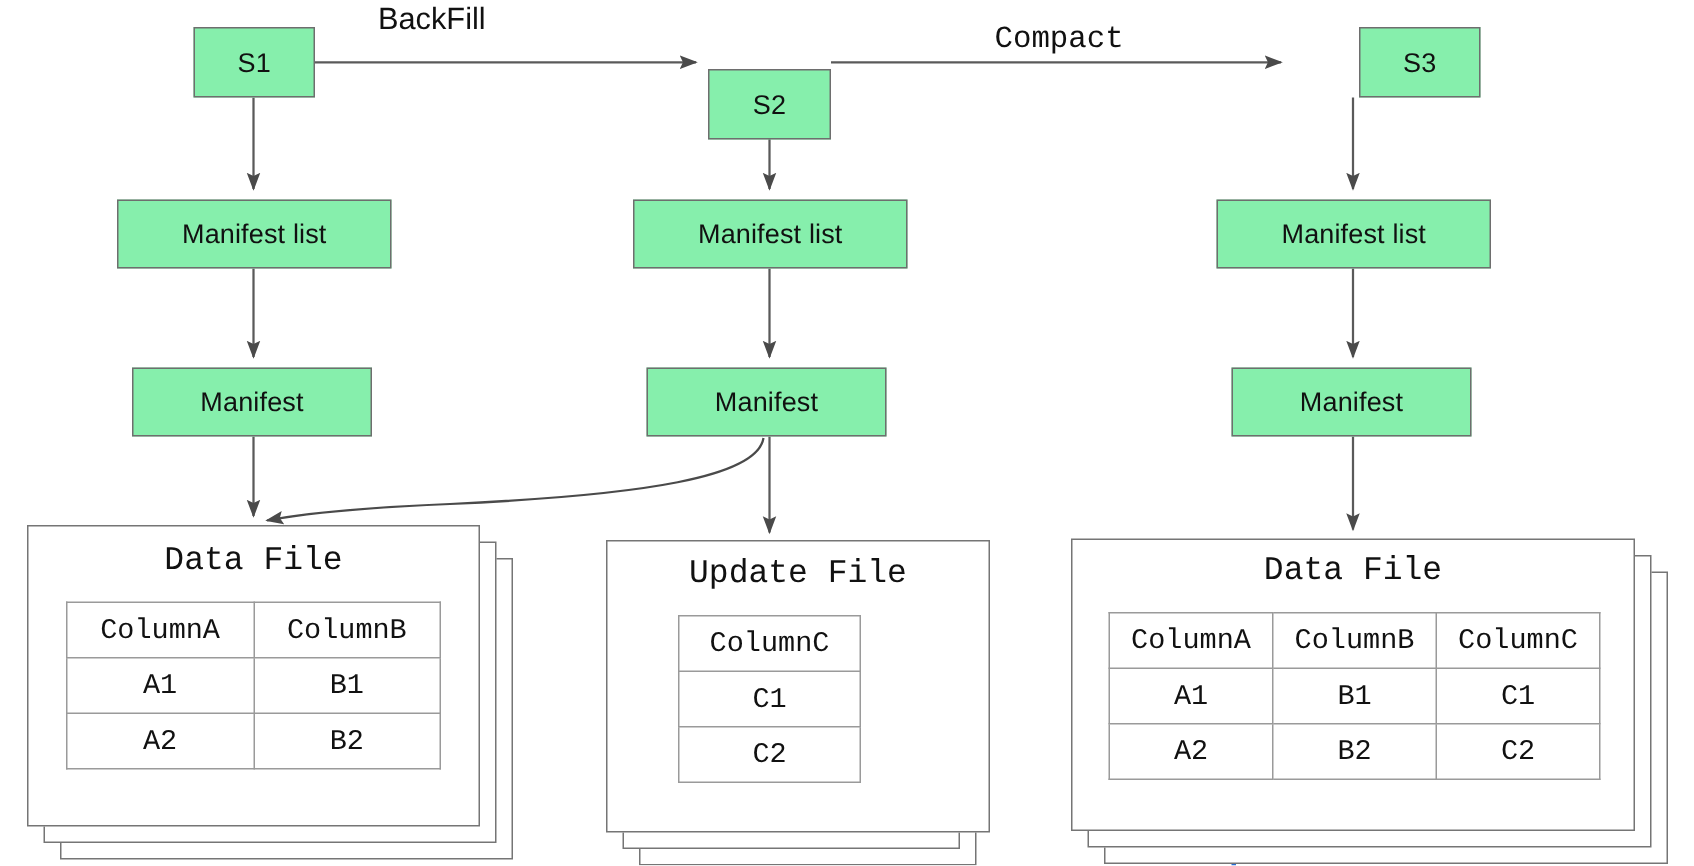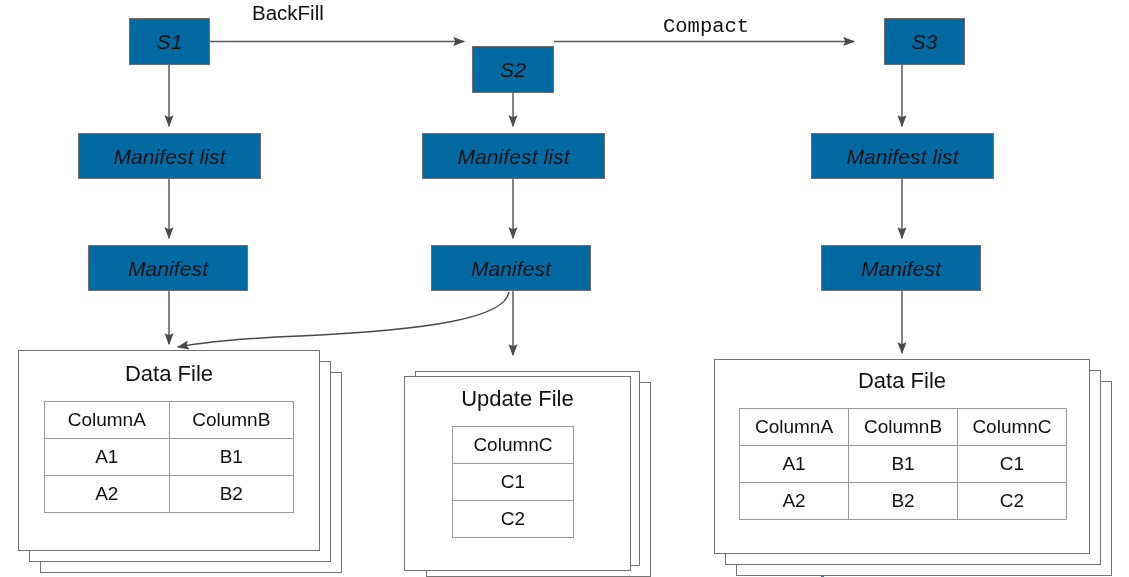--- a/index.html
+++ b/index.html
@@ -24,50 +24,49 @@
     left: 0;
     top: 0;
     width: 1129px;
     height: 577px;
     pointer-events: none;
   }
   .node {
     position: absolute;
     box-sizing: border-box;
     border: 1.4px solid #6e6e6e;
-    background: #0369a1;
+    background: #86efac;
     display: flex;
     align-items: center;
     justify-content: center;
-    font-size: 21px;
+    font-size: 18px;
     line-height: 1;
     color: #111111;
     letter-spacing: 0.1px;
-    font-style: italic;
   }
   .edge-label {
     position: absolute;
     font-size: 20.5px;
     color: #111111;
     white-space: nowrap;
     line-height: 1;
   }
   
   .filegroup {
     position: absolute;
   }
   .card {
     position: absolute;
     box-sizing: border-box;
     border: 1.6px solid #757575;
     background: #ffffff;
   }
   .card.back2 { z-index: 1; }
   .card.back1 { z-index: 2; }
-  .card.front { z-index: 3; }
+  .card.front { z-index: 3; font-family: Liberation Mono, monospace; }
   .card-title {
     position: absolute;
     left: 0;
     right: 0;
     text-align: center;
     font-size: 22px;
     color: #111111;
     line-height: 1;
   }
   table.ftable {
@@ -127,21 +126,21 @@
 
   <div class="edge-label" style="left:252px; top:3px;">BackFill</div>
   <div class="edge-label" style="left:663px; top:17px;font-family:Liberation Mono, monospace;">Compact</div>
 
   <div class="node" style="left:129px; top:18px; width:81px; height:47px;">
     <span>S1</span>
   </div>
   <div class="node" style="left:472px; top:18px; width:82px; height:47px;margin-top:28px;">
     <span>S2</span>
   </div>
-  <div class="node" style="left:884px; top:18px; width:81px; height:47px;text-align:right;">
+  <div class="node" style="left:906px; top:18px; width:81px; height:47px;text-align:right;">
     <span>S3</span>
   </div>
 
   <div class="node" style="left:78px; top:133px; width:183px; height:46px;">
     <span>Manifest list</span>
   </div>
   <div class="node" style="left:422px; top:133px; width:183px; height:46px;">
     <span>Manifest list</span>
   </div>
   <div class="node" style="left:811px; top:133px; width:183px; height:46px;">
@@ -178,21 +177,21 @@
             <td>B2</td>
           </tr>
         </tbody>
       </table>
     </div>
   </div>
 
   <div class="filegroup" style="left:404px; top:360px; width:270px; height:217px;">
     <div class="card back2" style="left:22px; top:22px; width:225px; height:195px;"></div>
     <div class="card back1" style="left:11px; top:11px; width:225px; height:195px;"></div>
-    <div class="card front" style="left:0px; top:16px; width:227px; height:195px;">
+    <div class="card front" style="left:0px; top:0px; width:256px; height:195px;">
       <div class="card-title" style="top:11px;">Update File</div>
       <table class="ftable" style="left:47px; top:49px; width:122px;">
         <tbody>
           <tr>
             <td>ColumnC</td>
           </tr>
           <tr>
             <td>C1</td>
           </tr>
           <tr>

